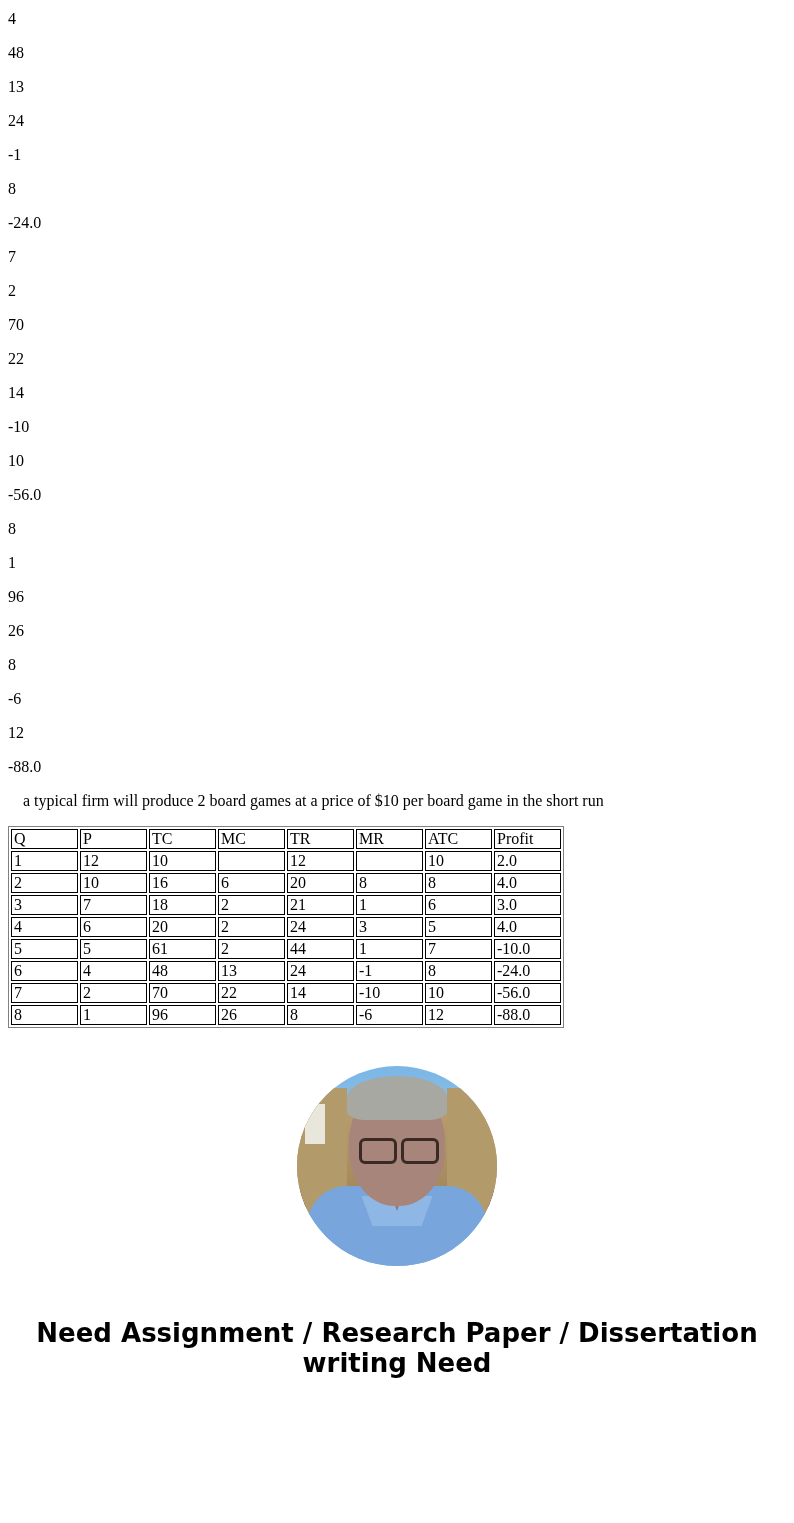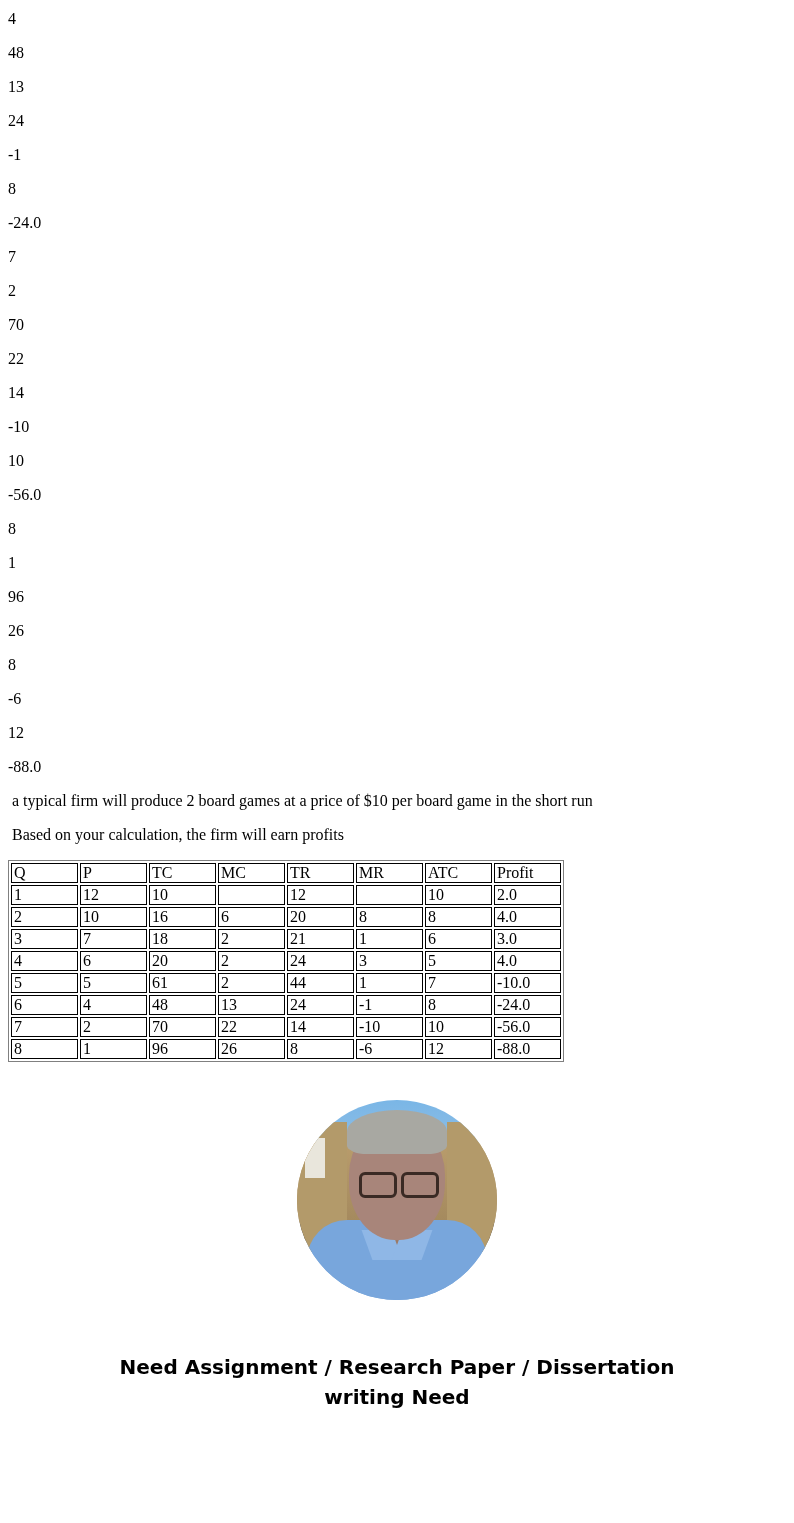--- a/index.html
+++ b/index.html
@@ -6,21 +6,21 @@
   body {
     width: 794px;
     font-family: "Liberation Serif", serif;
     font-size: 16px;
     color: #000;
     line-height: 18px;
   }
   .content { padding: 0 8px; }
   .line { margin: 16px 0; min-height: 18px; }
   .line:first-child { margin-top: 10px; }
-  .para { margin: 16px 4px; }
+  .para { margin: 16px 15px; }
   table.data {
     border: 1px solid #808080;
     border-collapse: separate;
     border-spacing: 2px;
     margin-top: 16px;
   }
   table.data td {
     border: 1px solid #000;
     width: 62px;
     height: 16px;
@@ -42,21 +42,21 @@
   .av-collar-l { position:absolute; left:70px; bottom:40px; width:30px; height:30px; background:#8fb7e6; transform: skewX(20deg); }
   .av-collar-r { position:absolute; right:70px; bottom:40px; width:30px; height:30px; background:#8fb7e6; transform: skewX(-20deg); }
   .av-neck { position:absolute; left:80px; top:120px; width:40px; height:40px; background:#9b7a66; }
   .av-face { position:absolute; left:52px; top:22px; width:96px; height:118px; background:#a8857a; border-radius: 45% 45% 48% 48%; }
   .av-hair { position:absolute; left:50px; top:10px; width:100px; height:44px; background:#a8a8a2; border-radius: 50% 50% 20% 20%; }
   .av-glass-l { position:absolute; left:62px; top:72px; width:32px; height:20px; border:3px solid #3a2a24; border-radius: 6px; }
   .av-glass-r { position:absolute; left:104px; top:72px; width:32px; height:20px; border:3px solid #3a2a24; border-radius: 6px; }
   .promo {
     font-family: "DejaVu Sans", sans-serif;
     font-weight: bold;
-    font-size: 20px;
+    font-size: 26px;
     line-height: 30px;
     text-align: center;
     margin-top: 52px;
   }
 </style>
 </head>
 <body>
 
 <div class="content">
   <div id="leading-list">
@@ -79,21 +79,20 @@
       <p class="line">1</p>
       <p class="line">96</p>
       <p class="line">26</p>
       <p class="line">8</p>
       <p class="line">-6</p>
       <p class="line">12</p>
       <p class="line">-88.0</p>
     </div>
 
   <p class="para">a typical firm will produce 2 board games at a price of $10 per board game in the short run</p>
-  <p class="para">Based on your calculation, the firm will earn profits</p>
 
   <table class="data">
     <tbody id="table-body">
         <tr>
           <td>Q</td>
           <td>P</td>
           <td>TC</td>
           <td>MC</td>
           <td>TR</td>
           <td>MR</td>

